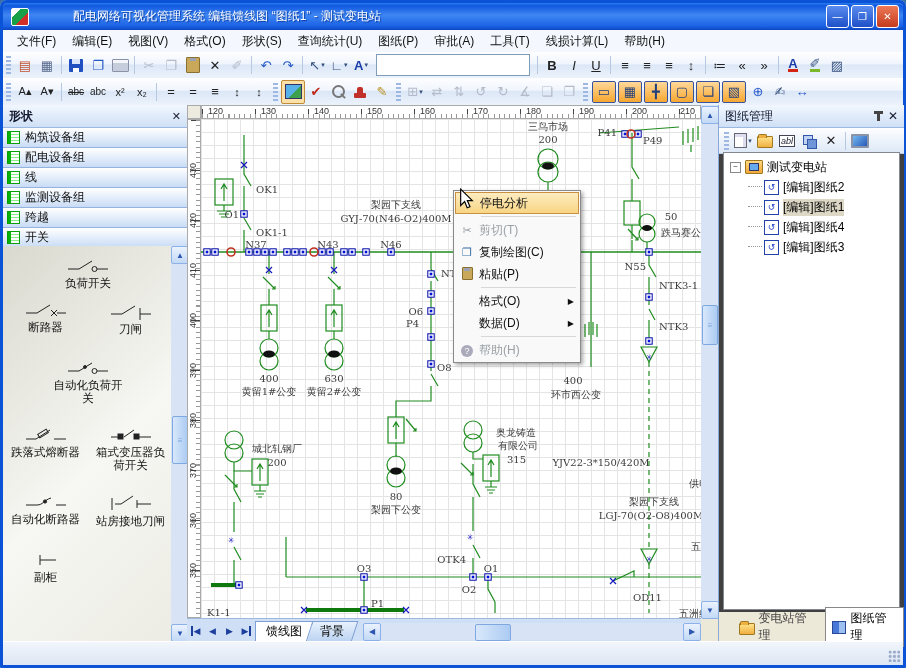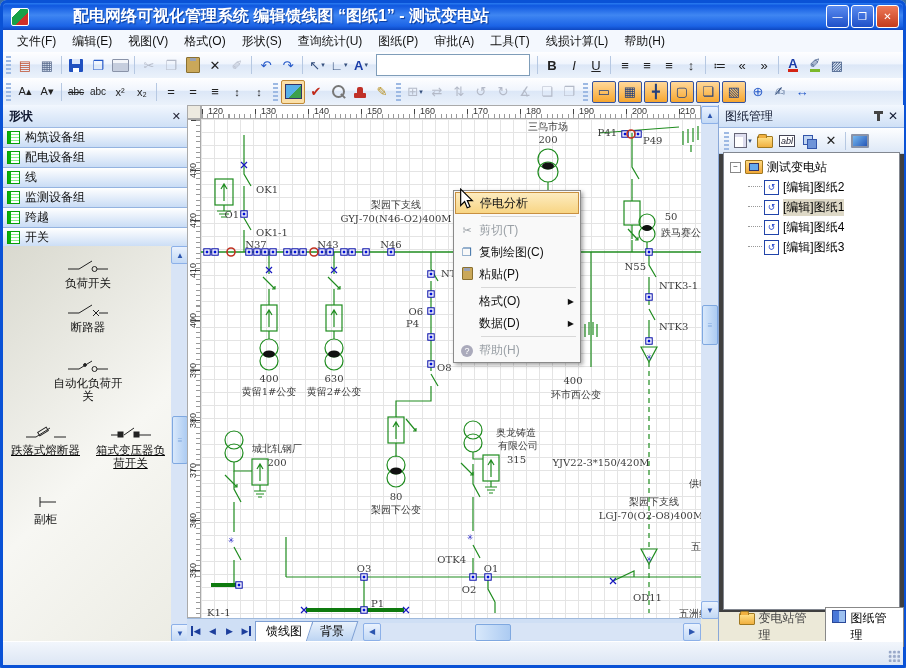--- a/index.html
+++ b/index.html
@@ -4,21 +4,21 @@
 <style>
   html,body{margin:0;padding:0;background:#3a6ea5;font-family:"Liberation Sans","DejaVu Sans",sans-serif;}
   #window{position:relative;width:906px;height:668px;background:#ECE9D8;border-radius:7px 7px 2px 2px;overflow:hidden;
           box-shadow:inset 0 0 0 3px #0A52D6, inset 0 0 0 4px #3A77E8;}
   
   #titlebar{position:absolute;left:3px;top:3px;right:3px;height:27px;border-radius:5px 5px 0 0;
     background:linear-gradient(180deg,#2a7cf0 0%,#1058e0 10%,#3f86f2 45%,#1b63e6 85%,#0d47c0 100%);
     display:flex;align-items:center;padding:0 4px;color:#fff;}
   #appicon{width:16px;height:16px;border-radius:2px;margin:0 4px;
     background:linear-gradient(135deg,#ffffff 0 28%,#18a048 28% 62%,#d03028 62%);border:1px solid #fff;}
-  #title{font-size:16px;font-weight:bold;text-shadow:1px 1px 1px #083a9c;flex:1;white-space:nowrap;overflow:hidden;padding-left:40px;}
+  #title{font-size:12px;font-weight:normal;text-shadow:1px 1px 1px #083a9c;flex:1;white-space:nowrap;overflow:hidden;padding-left:40px;}
   .wbtn{width:21px;height:21px;margin-left:2px;border-radius:3px;border:1px solid #fff;
     display:flex;align-items:center;justify-content:center;font-size:10px;color:#fff;
     background:linear-gradient(180deg,#5a8cf0,#1e50c8);}
   .wbtn.close{background:linear-gradient(180deg,#ee7a58,#c33b1d);}
   
   #menubar{position:absolute;left:3px;top:30px;right:3px;height:22px;background:#F4F8FE;border-bottom:1px solid #C8D8F0;
     display:flex;align-items:center;font-size:12px;color:#111;padding-left:6px;}
   .mitem{padding:3px 8px;}
   
   .toolbar{position:absolute;left:3px;right:3px;display:flex;align-items:center;
@@ -125,21 +125,21 @@
   #rp-tree{position:absolute;left:4px;right:4px;top:47px;bottom:32px;background:#fff;border:1px solid #828790;
     font-size:12px;color:#000;overflow:hidden;padding-top:4px;}
   .trow{height:20px;display:flex;align-items:center;white-space:nowrap;}
   .texp{width:9px;height:9px;border:1px solid #888;background:#fff;font-size:8px;line-height:7px;text-align:center;color:#333;margin:0 4px 0 6px;}
   .tline{width:14px;height:1px;border-top:1px dotted #999;margin-right:2px;}
   .ico-folderpic{width:16px;height:12px;background:linear-gradient(#FFD880,#F0A838);border:1px solid #A07820;border-radius:1px;position:relative;margin-right:4px;}
   .ico-folderpic::after{content:"";position:absolute;left:3px;top:2px;width:8px;height:6px;background:#66aaee;border:1px solid #336;}
   .ico-dpage{width:13px;height:13px;background:#fff;border:1px solid #2244aa;color:#2244cc;font-size:9px;line-height:12px;text-align:center;margin-right:4px;}
   .tsel{background:#DDD8C6;}
   #rp-tabs{position:absolute;left:0;right:0;bottom:0;height:30px;background:#ECE9D8;display:flex;align-items:center;padding-left:14px;gap:2px;font-size:12px;}
-  .rtab{display:flex;gap:4px;padding:2px 6px;color:#444;}
+  .rtab{display:flex;align-items:center;gap:4px;padding:2px 6px;color:#444;}
   .rtab.active{background:#fff;border:1px solid #888;color:#000;}
   .ico-book{width:13px;height:11px;background:linear-gradient(90deg,#4a78d8 0 6px,#9cc0f0 6px);border:1px solid #2a4898;}
   
   #ctxmenu{position:absolute;left:453px;top:190px;width:124px;background:#F9F9F9;border:1px solid #8a8a8a;
     box-shadow:2px 2px 4px rgba(0,0,0,.35);font-size:12px;z-index:50;padding:1px;}
   .cmi{height:22px;display:flex;align-items:center;color:#111;position:relative;}
   .cmi .cic{width:24px;text-align:center;font-size:11px;flex:0 0 24px;}
   .cmi.hl{background:linear-gradient(#FDECC0,#F8D584);border:1px solid #C89040;height:20px;}
   .cmi.dis{color:#9aa0a6;}
   .cmi .arr{margin-left:auto;margin-right:5px;font-size:8px;}
@@ -346,46 +346,67 @@
             <div>负荷开关</div>
           </div>
         </div>
         <div class="srow">
           <div class="scell">
             <svg class="sg" width="56" height="18" viewBox="0 0 44 18">
                 <path d="M2,13 H13 L26,5 M33,13 H42 M27,10 L33,16 M33,10 L27,16"></path>
               </svg>
             <div>断路器</div>
           </div>
+          <div class="scell">
+            <svg class="sg" width="56" height="20" viewBox="0 0 44 20">
+                <path d="M2,14 H13 L26,6 M31,8 V20 M31,14 H42"></path>
+              </svg>
+            <div>刀闸</div>
+          </div>
         </div>
         <div class="srow" style="margin-top:22px;">
           <div class="scell">
             <svg class="sg" width="56" height="18" viewBox="0 0 44 18">
                 <path d="M2,13 H13 L26,5 M31,13 H42"></path>
                 <circle cx="28.5" cy="13" r="2.5"></circle>
                 <circle cx="19" cy="9" r="1.4" fill="#222"></circle>
               </svg>
             <div>自动化负荷开关</div>
           </div>
         </div>
-        <div class="srow" style="margin-top:20px;text-decoration:underline;">
+        <div class="srow" style="margin-top:20px;">
           <div class="scell">
             <svg class="sg" width="56" height="18" viewBox="0 0 44 18">
                 <path d="M2,14 H12 L26,5 M30,14 H42"></path>
                 <rect x="14" y="6.5" width="10" height="4" transform="rotate(-32 19 8.5)"></rect>
               </svg>
             <div>跌落式熔断器</div>
           </div>
           <div class="scell">
             <svg class="sg" width="56" height="18" viewBox="0 0 44 18">
                 <path d="M2,12 H9 M15,12 L25,5 M29,12 H42"></path>
                 <rect x="9" y="9" width="5" height="5" fill="#222"></rect>
                 <rect x="25" y="9" width="5" height="5" fill="#222"></rect>
               </svg>
             <div>箱式变压器负荷开关</div>
+          </div>
+        </div>
+        <div class="srow" style="margin-top:20px;">
+          <div class="scell">
+            <svg class="sg" width="56" height="18" viewBox="0 0 44 18">
+                <path d="M2,13 H13 C19,13 20,8 27,6 M32,13 H42"></path>
+                <circle cx="21" cy="9.5" r="1.6" fill="#222"></circle>
+              </svg>
+            <div>自动化断路器</div>
+          </div>
+          <div class="scell">
+            <svg class="sg" width="56" height="20" viewBox="0 0 44 20">
+                <path d="M3,6 V18 M6,12 H12 L24,4 M28,8 V16 M28,12 H42"></path>
+              </svg>
+            <div>站房接地刀闸</div>
           </div>
         </div>
         <div class="srow" style="margin-top:24px;">
           <div class="scell">
             <svg class="sg" width="56" height="16" viewBox="0 0 44 16">
                 <path d="M16,3 V13 M16,8 H32"></path>
               </svg>
             <div>副柜</div>
           </div>
           <div class="scell"></div>

